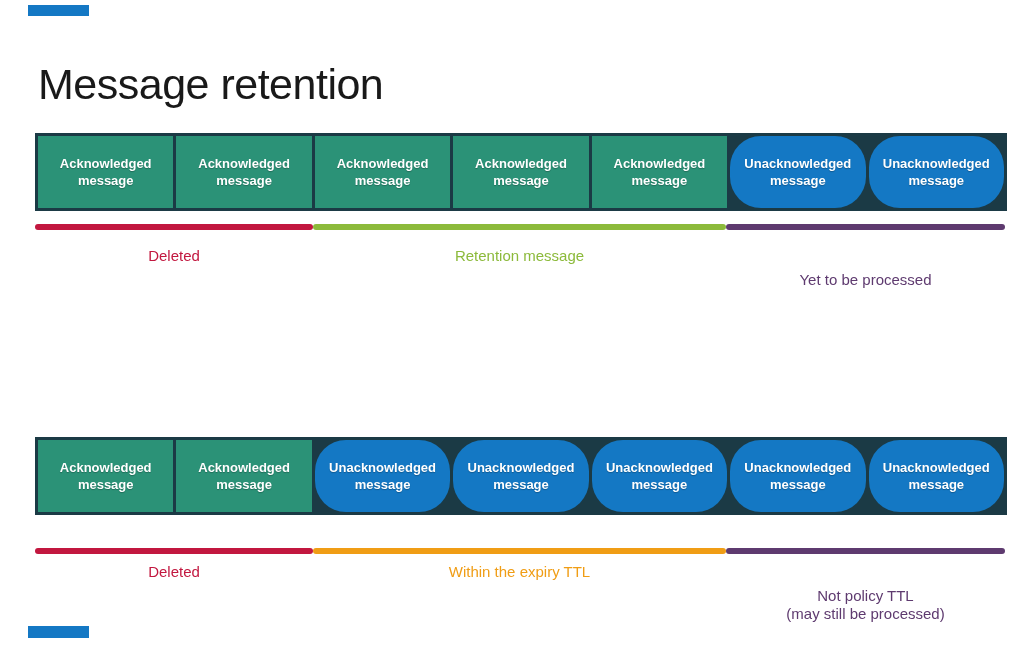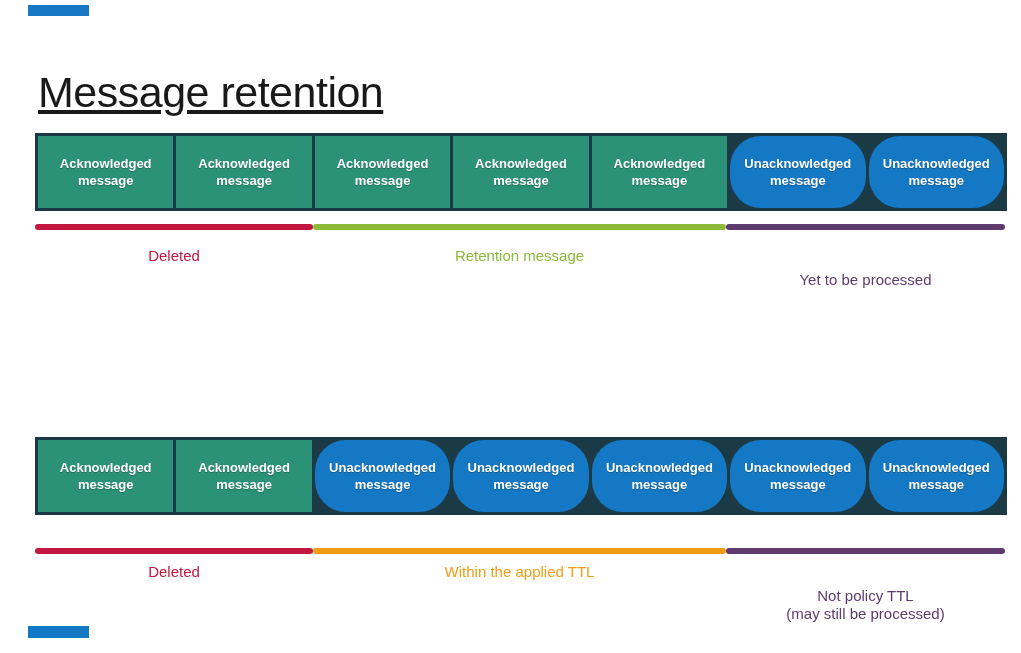--- a/index.html
+++ b/index.html
@@ -29,21 +29,21 @@
   .diagram-title {
     position: absolute;
     left: 38px;
     margin: 0;
     font-size: 43px;
     font-weight: 400;
     letter-spacing: -0.5px;
     color: var(--title_text, #191919);
     white-space: nowrap;
   }
-  .title-1 { top: 68px; text-decoration: underline; }
+  .title-1 { top: 60px; }
   .title-2 { top: 356px; }
 
   
   .box-row {
     position: absolute;
     left: 35px;
     width: 972px;
     height: 78px;
     background: var(--box_border, #1B3A45);
     padding: 3px;
@@ -153,18 +153,18 @@
   </div>
 
   <div class="line line-2">
     <div class="seg w1 bg-red"></div>
     <div class="seg w2 bg-orange"></div>
     <div class="seg w3 bg-purple"></div>
   </div>
 
   <div class="labels-2">
     <div class="seg-label p1 c-red">Deleted</div>
-    <div class="seg-label p2 c-orange">Within the applied TTL</div>
+    <div class="seg-label p2 c-orange">Within the expiry TTL</div>
     <div class="seg-label p3 c-purple">Not policy TTL
 (may still be processed)</div>
   </div>
 
 </div>
 
 </body></html>

